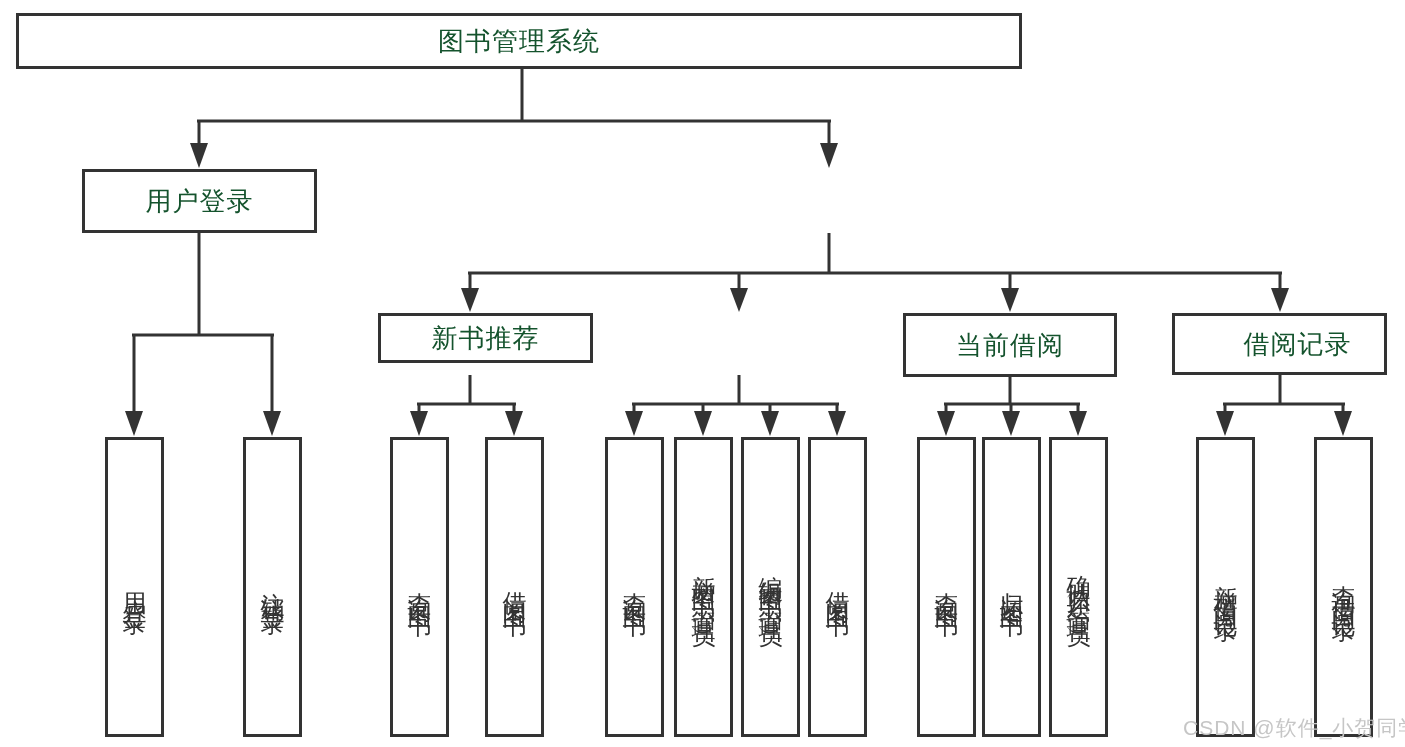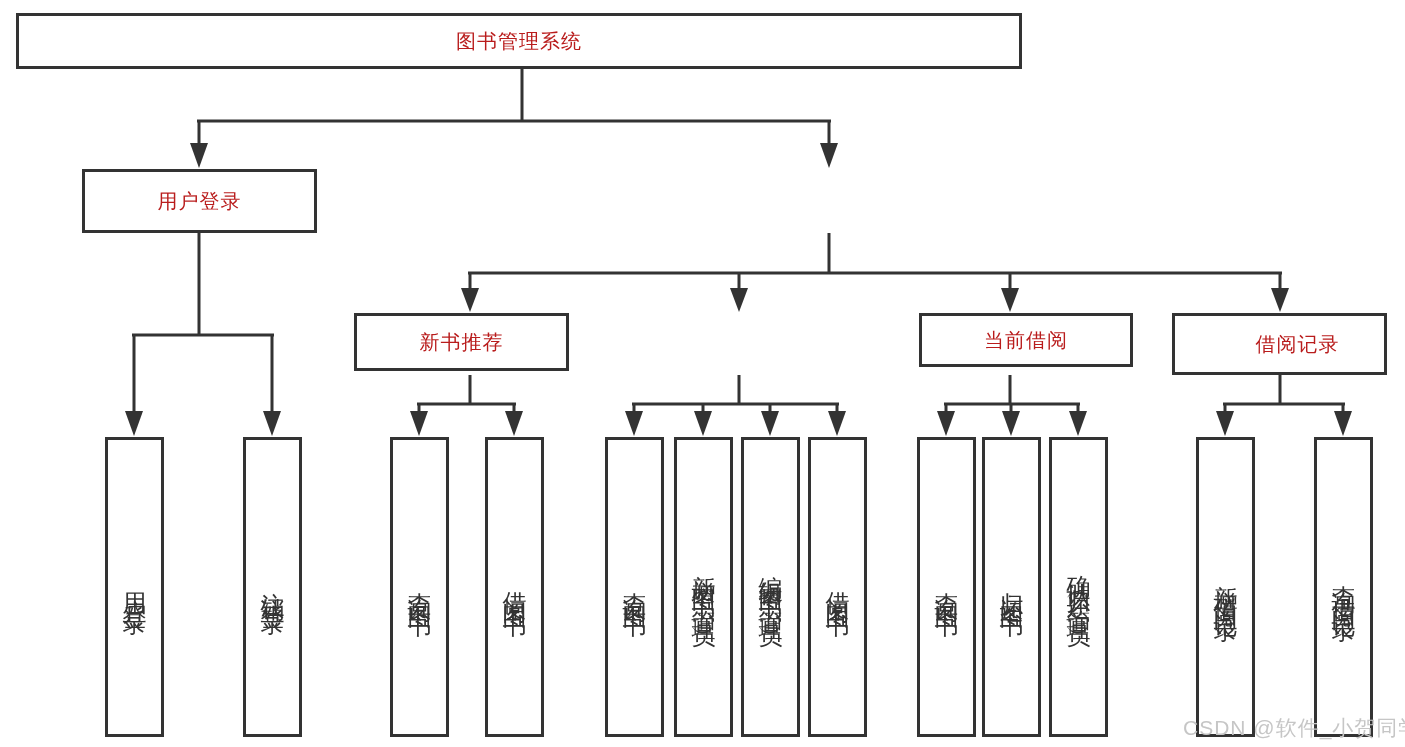--- a/index.html
+++ b/index.html
@@ -19,23 +19,23 @@
     z-index: 1;
   }
   .node {
     position: absolute;
     box-sizing: border-box;
     border: 3px solid #333333;
     background: #ffffff;
     display: flex;
     align-items: center;
     justify-content: center;
-    font-size: 20px;
+    font-size: 26px;
     letter-spacing: 1px;
-    color: #b91c1c;
+    color: #14532d;
     z-index: 2;
     white-space: nowrap;
     font-family: Liberation Mono, monospace;
   }
   .leaf {
     position: absolute;
     box-sizing: border-box;
     border: 3px solid #333333;
     background: #ffffff;
     display: flex;
@@ -114,22 +114,22 @@
 
       <polygon points="1216,411 1234,411 1225,436"></polygon>
       <polygon points="1334,411 1352,411 1343,436"></polygon>
     </g>
   </svg>
 
   <div class="node" style="left:16px; top:13px; width:1006px; height:56px;">图书管理系统</div>
 
   <div class="node" style="left:82px; top:169px; width:235px; height:64px;">用户登录</div>
 
-  <div class="node" style="left:354px; top:313px; width:215px; height:58px;">新书推荐</div>
-  <div class="node" style="left:903px; top:313px; width:214px; height:54px;margin-left:16px;">当前借阅</div>
+  <div class="node" style="left:378px; top:313px; width:215px; height:50px;">新书推荐</div>
+  <div class="node" style="left:903px; top:313px; width:214px; height:64px;">当前借阅</div>
   <div class="node" style="left:1172px; top:313px; width:215px; height:62px;padding-left:36px;">借阅记录</div>
 
   <div class="leaf" style="left:105px; top:437px; width:59px; height:300px;">
     <span class="vtext">用户登录</span>
   </div>
   <div class="leaf" style="left:243px; top:437px; width:59px; height:300px;">
     <span class="vtext">注销登录</span>
   </div>
 
   <div class="leaf" style="left:390px; top:437px; width:59px; height:300px;">

